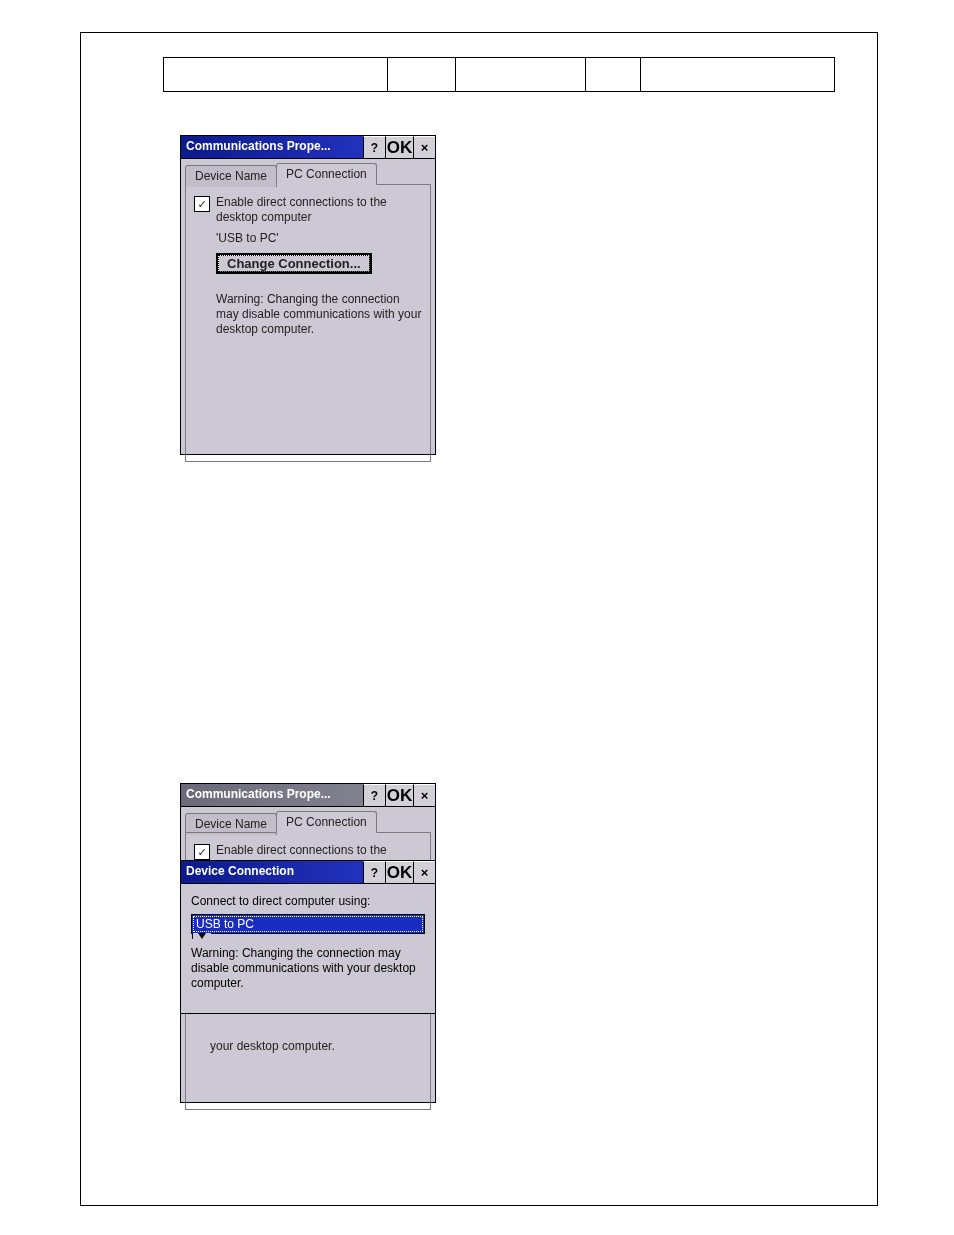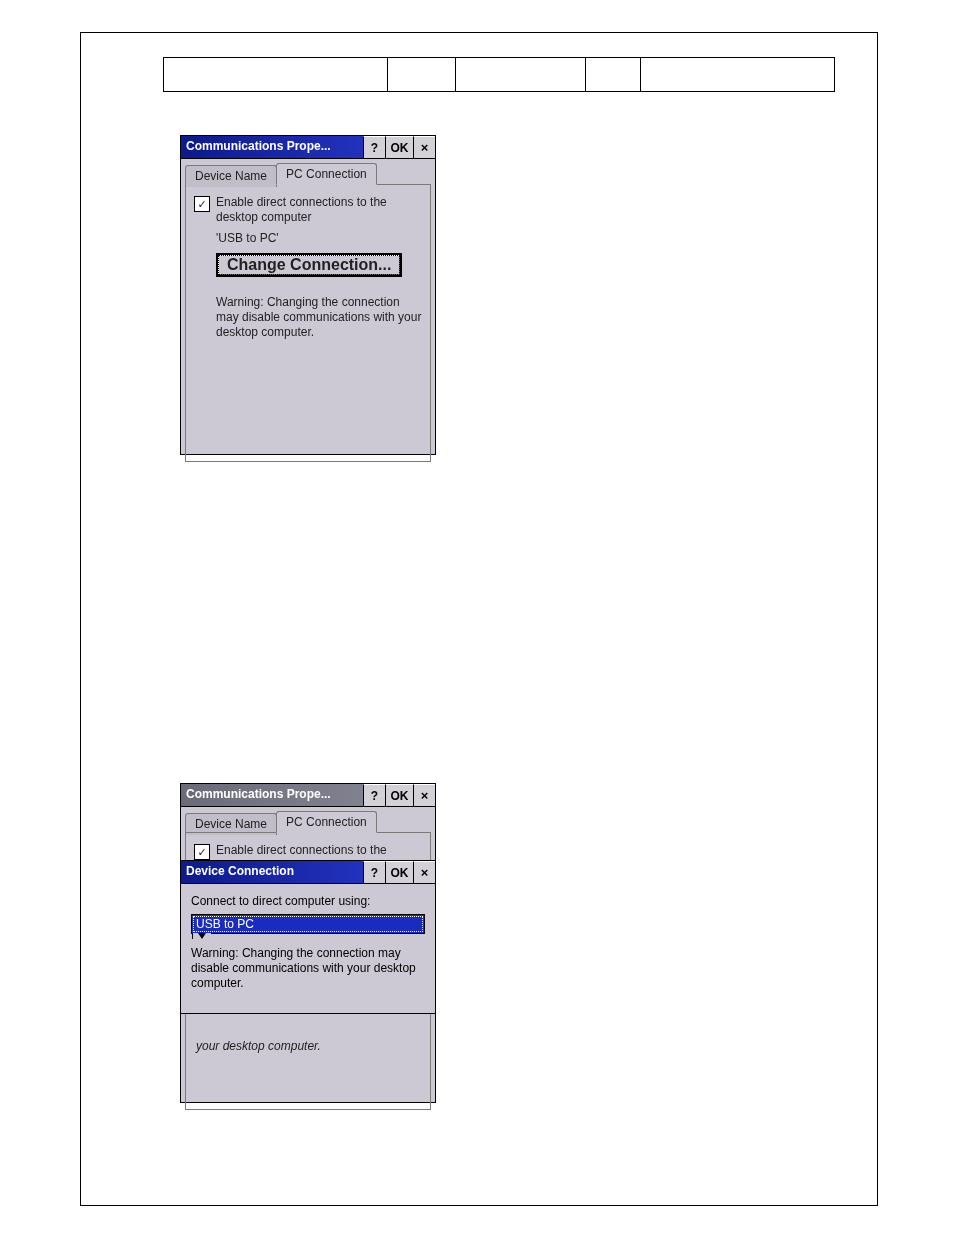--- a/index.html
+++ b/index.html
@@ -78,21 +78,21 @@
     font-size: 12px;
     font-weight: bold;
     display: flex;
     align-items: center;
     justify-content: center;
     border-left: 1px solid #000;
     box-sizing: border-box;
     border-top: 1px solid #fff;
   }
   .ce-title-btn + .ce-title-btn { }
-  .ce-title-btn.ok { width: 28px; font-size: 12px; }
+  .ce-title-btn.ok { width: 28px; font-size: 17px; }
   .ce-title-btn.close { font-size: 13px; }
   .ce-body {
     padding: 4px;
     font-size: 12px;
     color: #222;
   }
   .ce-tabs {
     display: flex;
     margin-bottom: 0;
     text-align: right;
@@ -144,21 +144,21 @@
   }
   .ce-label { line-height: 15px; }
   .indent { margin-left: 22px; margin-top: 10px; line-height: 15px; }
   .indent2 { margin-left: 22px; margin-top: 6px; }
   .ce-button {
     display: inline-block;
     padding: 2px 10px;
     background: #cdc9d4;
     border: 1px solid #000;
     box-shadow: inset 1px 1px 0 #fff, inset -1px -1px 0 #666;
-    font-size: 16px;
+    font-size: 13px;
     font-weight: bold;
     margin: 8px 0 0 22px;
   }
   .ce-button.focused {
     outline: 1px dotted #000;
     outline-offset: -3px;
     border: 2px solid #000;
     padding: 1px 9px;
   }
   .ce-warning {
@@ -270,21 +270,21 @@
       <div class="ce-body" style="position:relative; height:290px;">
         <div class="ce-tabs">
           <div class="ce-tab inactive">Device Name</div>
           <div class="ce-tab active">PC Connection</div>
         </div>
         <div class="ce-tab-pane" style="height:258px; position:relative;">
           <div class="ce-checkbox-row">
             <div class="ce-checkbox">✓</div>
             <div class="ce-label">Enable direct connections to the</div>
           </div>
-          <div class="peek-text peek-bottom" style="top:206px; left:10px;font-style:italic;">your desktop computer.</div>
+          <div class="peek-text peek-bottom" style="top:206px; left:24px;">your desktop computer.</div>
         </div>
       </div>
     </div>
 
     <div class="ce-window win3">
       <div class="ce-titlebar">
         <div class="ce-title-text">Device Connection</div>
         <div class="ce-title-btn">?</div>
         <div class="ce-title-btn ok">OK</div>
         <div class="ce-title-btn close">×</div>

